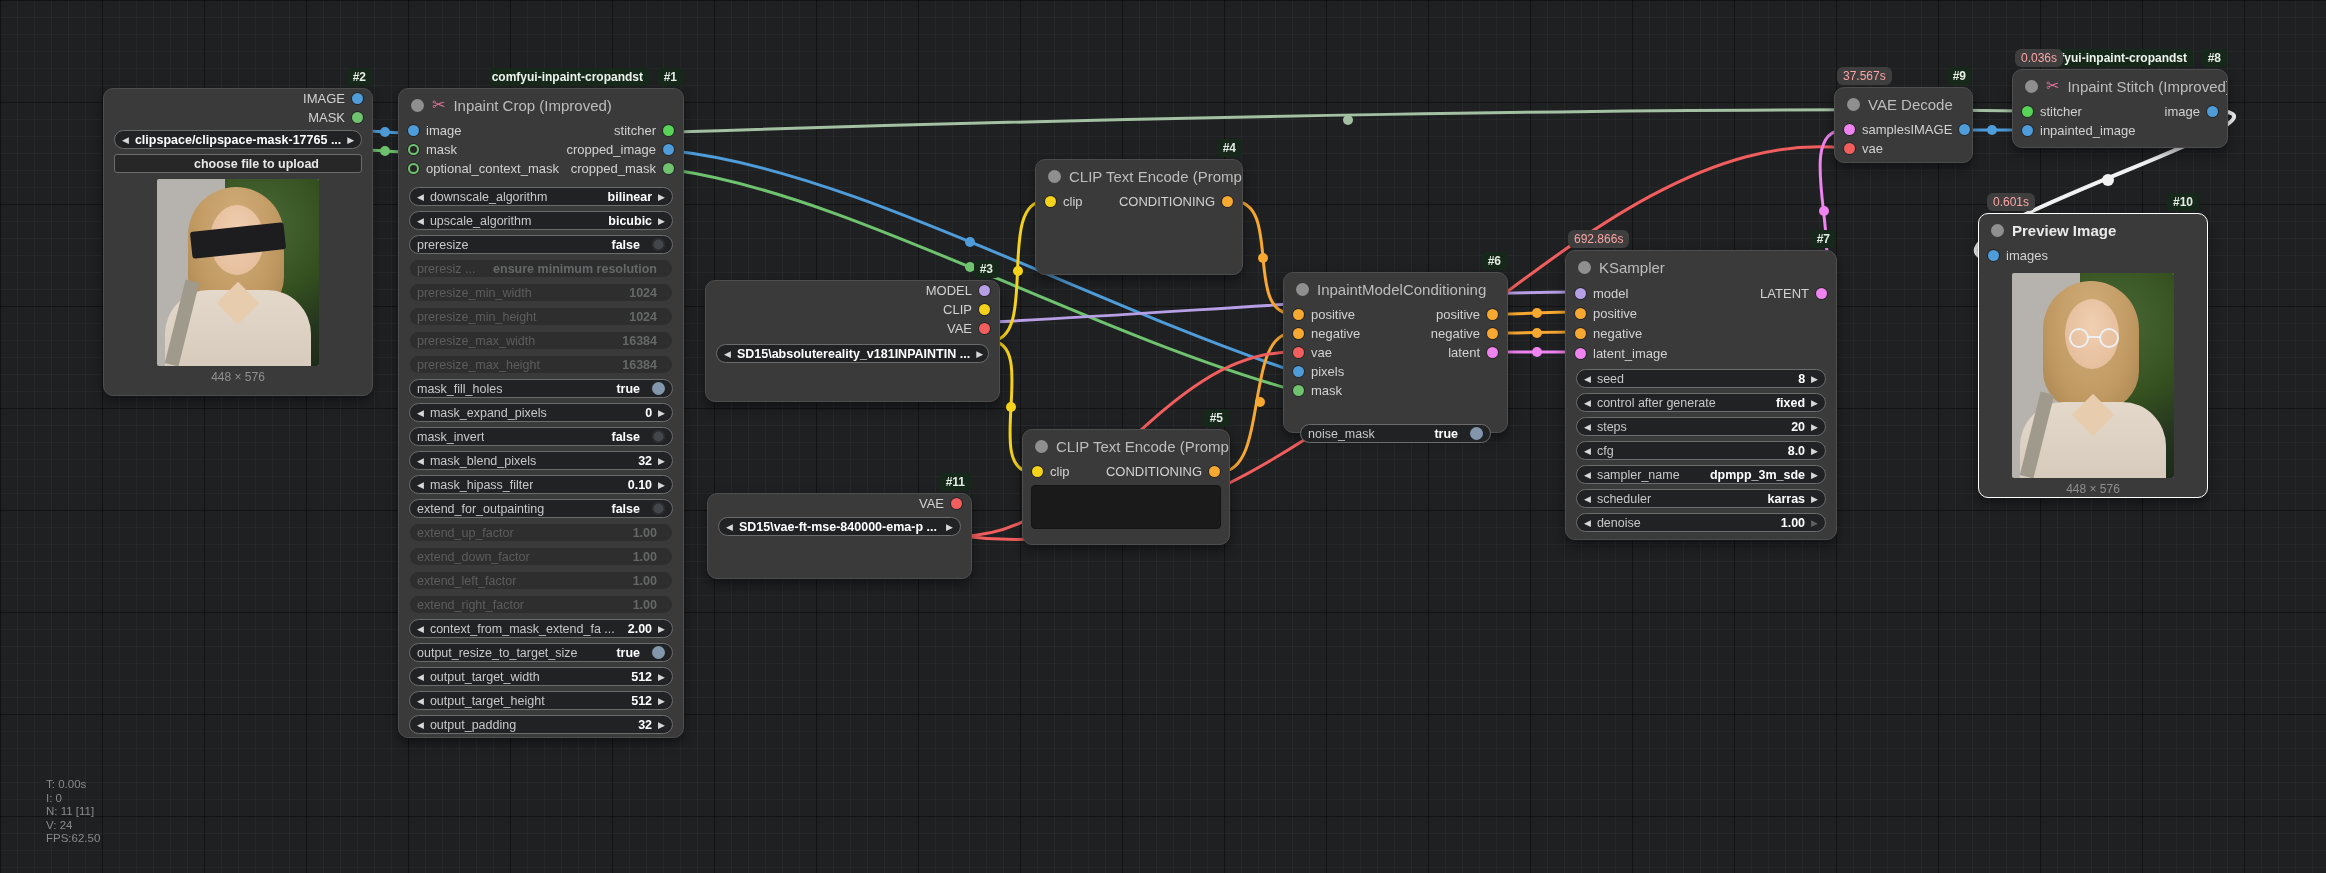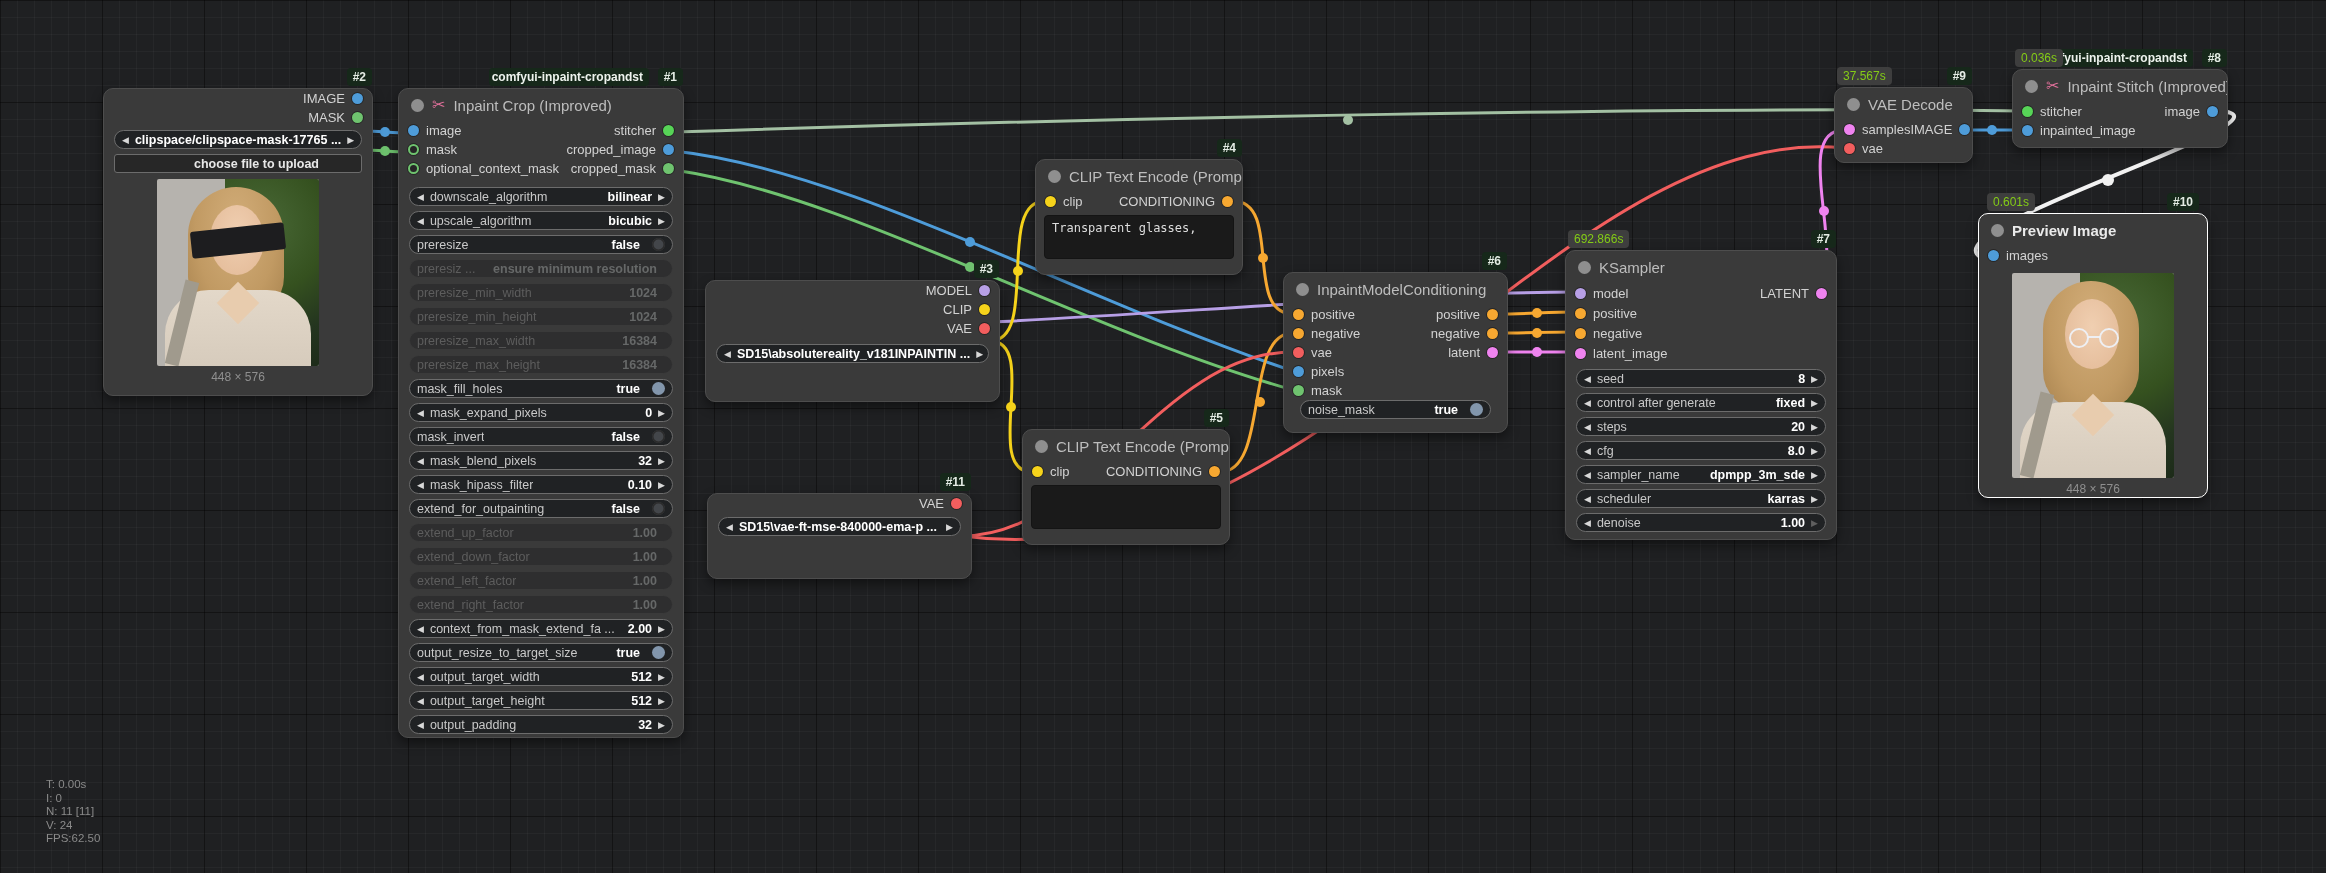--- a/index.html
+++ b/index.html
@@ -42,21 +42,21 @@
   .widget.disabled{background:#2e2e2f;border-color:#3a3a3a;color:#5d5d5d;}
   .widget.disabled .wvalue{color:#666868;text-align:right;}
   .widget .knob{width:13px;height:13px;border-radius:50%;flex:0 0 auto;margin-left:6px;}
   .widget .knob.on{background:#8296ac;}
   .widget .knob.off{background:#43464a;box-shadow:inset 0 0 0 1.5px #2b2b2b;}
   .widget.btn{border-radius:3px;background:#272727;border:1px solid #6c6c6c;justify-content:center;font-weight:bold;color:#e8e8e8;padding-left:44px;}
 
   .badge{position:absolute;top:-21px;height:18px;display:flex;align-items:center;padding:0 6px;border-radius:4px;
          font-size:12px;font-weight:bold;z-index:3;box-sizing:border-box;white-space:nowrap;}
   .badge.order{background:#16281a;color:#e4ece4;right:0;}
-  .badge.timing{background:#3e3e3e;color:#84cc16;font-weight:normal;left:2px;z-index:4;}
+  .badge.timing{background:#3e3e3e;color:#fca5a5;font-weight:normal;left:2px;z-index:4;border-radius:6px;}
   .badge.tag{background:#16281a;color:#eef3ee;right:34px;overflow:hidden;justify-content:flex-end;}
 
   .prompt-box{margin:4px 8px 0 8px;height:44px;background:#1a1a1a;border:1px solid #141414;border-radius:4px;
               padding:5px 7px;font-family:"DejaVu Sans Mono",monospace;font-size:12px;color:#dddddd;box-sizing:border-box;}
   .caption{text-align:center;font-size:12px;color:#8f8f8f;margin-top:4px;}
 
   .photo{position:relative;margin:6px auto 0 auto;width:162px;height:187px;border-radius:2px;overflow:hidden;background:#b6b3ae;}
   .photo .foliage{position:absolute;right:0;top:0;width:58%;height:100%;
      background:radial-gradient(circle at 35% 25%,#4a6a38 0%,#35511f 45%,#24351f 75%,#1d2b19 100%);}
   .photo .hair{position:absolute;left:31px;top:8px;width:96px;height:130px;border-radius:48px 48px 40px 40px;
@@ -358,21 +358,20 @@
           <span class="slot in">
             <span class="dot" style="background: rgb(246, 211, 27);"></span>
             <span>clip</span>
           </span>
           <span class="slot out">
             <span>CONDITIONING</span>
             <span class="dot" style="background: rgb(247, 168, 49);"></span>
           </span>
         </div>
       </div>
-    <div class="prompt-box">Transparent glasses,</div>
   </div>
 
   <div class="node" id="node-clip_negative" style="left:1022px;top:429px;width:208px;height:116px">
     <div class="badge order">#5</div>
     <div class="n-title">
         <span class="status-dot"></span>
         <span>CLIP Text Encode (Prompt)</span>
       </div>
     <div class="slots">
         <div class="slot-row">
@@ -432,21 +431,21 @@
             <span>pixels</span>
           </span>
         </div>
         <div class="slot-row">
           <span class="slot in">
             <span class="dot" style="background: rgb(111, 195, 111);"></span>
             <span>mask</span>
           </span>
         </div>
       </div>
-    <div class="widgets" style="margin-top:0;padding:0 16px">
+    <div class="widgets" style="margin-top:24px;padding:0 16px">
         <div class="widget">
           <span class="wlabel">noise_mask</span>
           <span class="wvalue">true</span>
           <span class="knob on"></span>
         </div>
       </div>
   </div>
 
   <div class="node node-ksampler" id="node-ksampler" style="left:1565px;top:250px;width:272px;height:290px">
     <div class="badge timing">692.866s</div>

